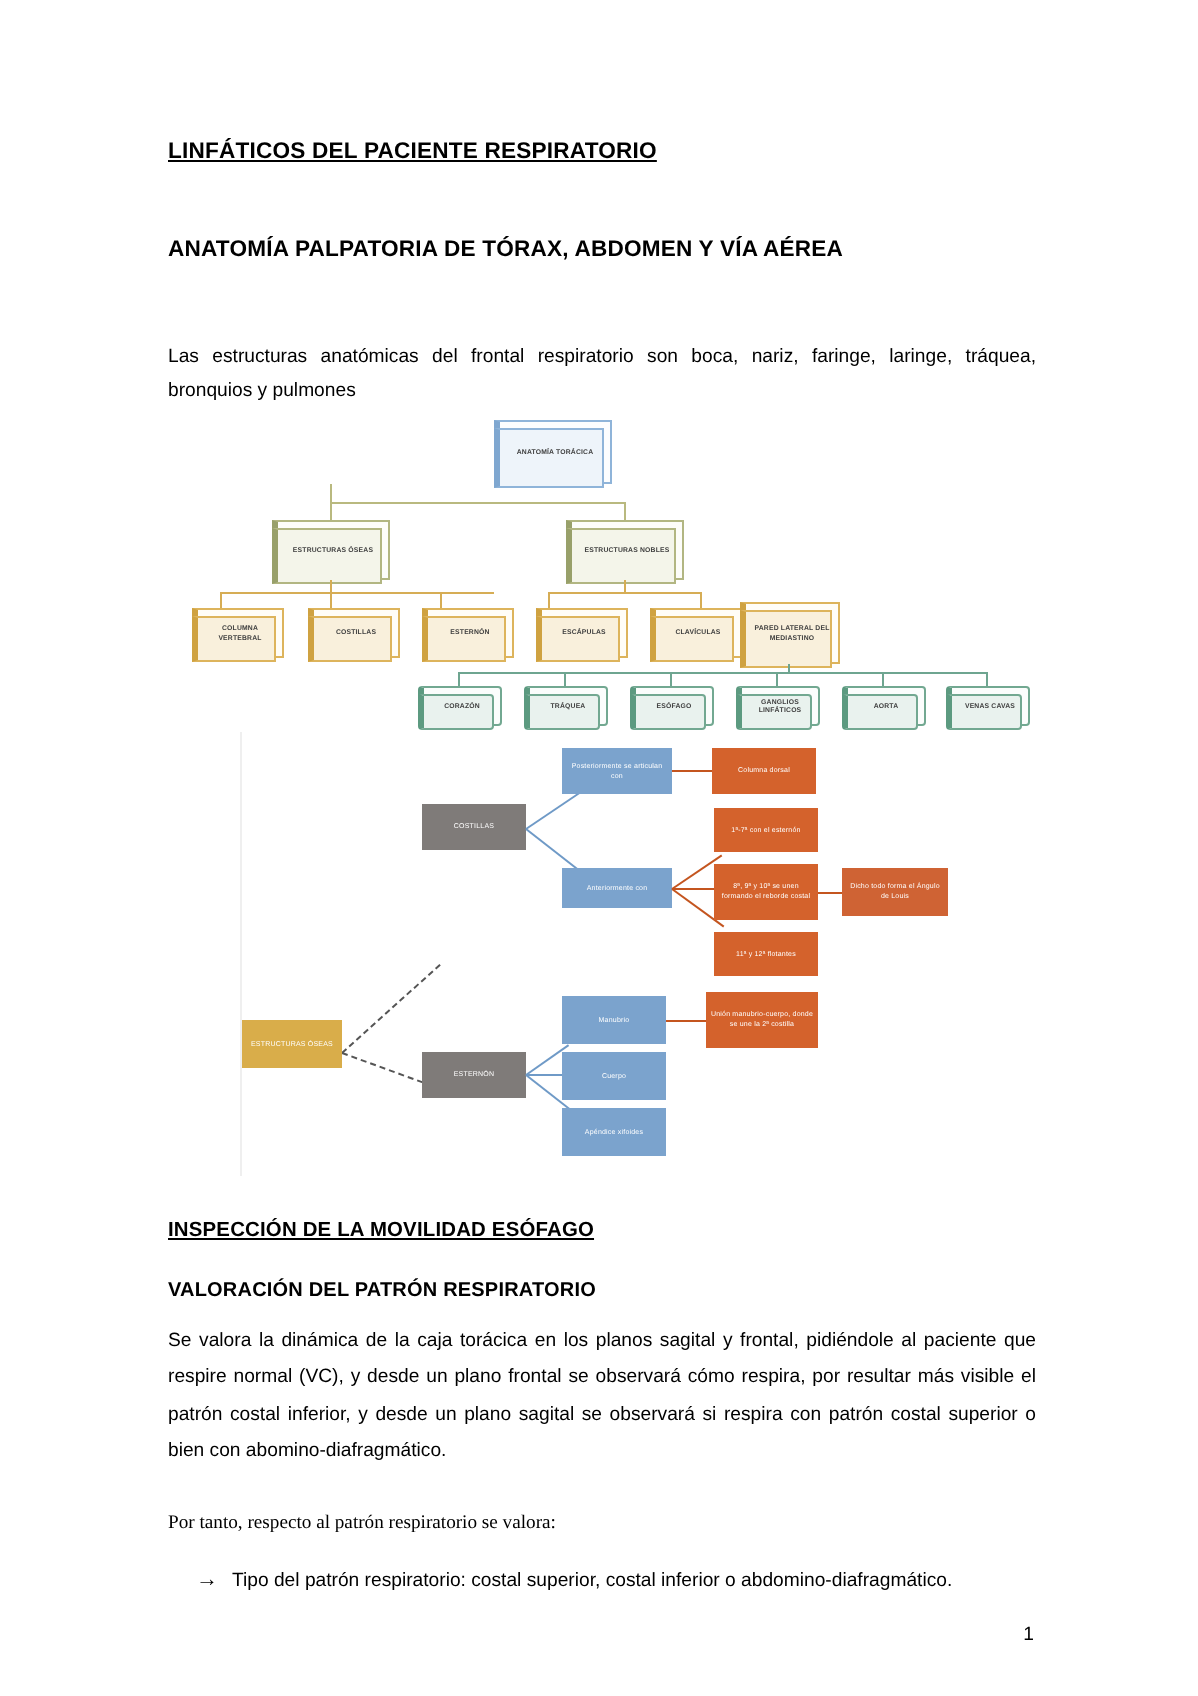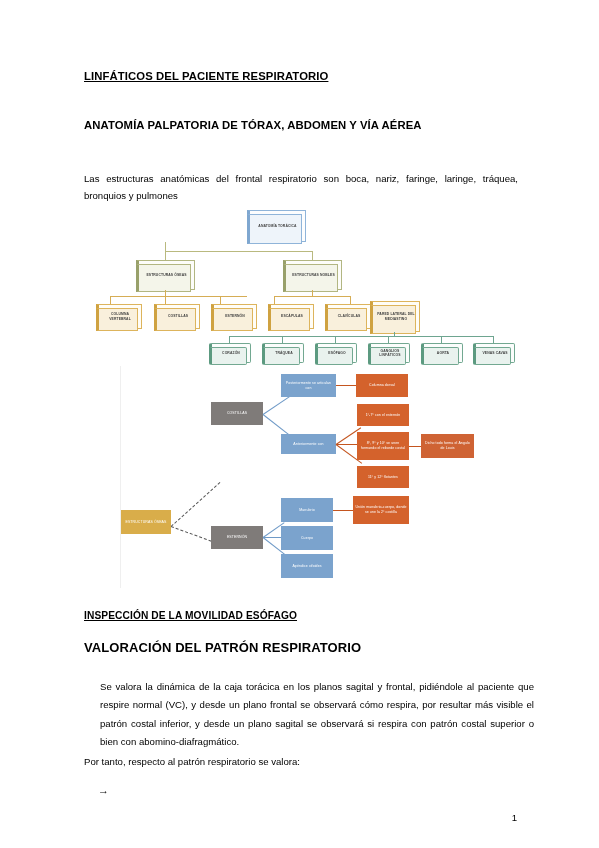--- a/index.html
+++ b/index.html
@@ -63,46 +63,47 @@
     font-size: 10.2px;
     font-weight: bold;
     text-decoration: underline;
     margin: 0;
     position: absolute;
     top: 610px;
     left: 0;
     letter-spacing: 0.1px;
   }
   h4.sec-sub {
-    font-size: 13px;
+    font-size: 10px;
     font-weight: bold;
     margin: 0;
     position: absolute;
     top: 640px;
     left: 0;
     letter-spacing: 0.1px;
   }
   p.para1 {
     font-size: 9.6px;
     line-height: 18.4px;
-    margin: 16px;
+    margin: 0;
     position: absolute;
     top: 662px;
     left: 0;
     width: 434px;
     text-align: justify;
   }
   p.para2 {
     font-size: 9.6px;
     line-height: 18px;
     margin: 0;
     position: absolute;
     top: 753px;
     left: 0;
     width: 434px;
+    font-family: Liberation Serif, serif;
   }
   .bullet-row {
     position: absolute;
     top: 783px;
     left: 14px;
     width: 430px;
     display: flex;
     gap: 7px;
     font-size: 9.6px;
     line-height: 16px;
@@ -254,20 +255,21 @@
     <h1 class="title">LINFÁTICOS DEL PACIENTE RESPIRATORIO</h1>
     <h2 class="subtitle">ANATOMÍA PALPATORIA DE TÓRAX, ABDOMEN Y VÍA AÉREA</h2>
     <p class="intro">Las estructuras anatómicas del frontal respiratorio son boca, nariz, faringe, laringe, tráquea, bronquios y pulmones</p>
 
     <h3 class="sec-head">INSPECCIÓN DE LA MOVILIDAD ESÓFAGO</h3>
     <h4 class="sec-sub">VALORACIÓN DEL PATRÓN RESPIRATORIO</h4>
     <p class="para1">Se valora la dinámica de la caja torácica en los planos sagital y frontal, pidiéndole al paciente que respire normal (VC), y desde un plano frontal se observará cómo respira, por resultar más visible el patrón costal inferior, y desde un plano sagital se observará si respira con patrón costal superior o bien con abomino-diafragmático.</p>
     <p class="para2">Por tanto, respecto al patrón respiratorio se valora:</p>
     <div class="bullet-row">
       <span class="bullet-arrow">→</span>
+      <span>Tipo del patrón respiratorio: costal superior, costal inferior o abdomino-diafragmático.</span>
     </div>
   </div>
   <div class="page-num">1</div>
 
   <div class="diagram1">
 
     <div class="d1-line" style="left:81px; top:38px; width:1.2px; height:10px;"></div>
     <div class="d1-line" style="left:81px; top:47px; width:148px; height:1.2px;"></div>
     <div class="d1-line" style="left:81px; top:47px; width:1.2px; height:9px;"></div>
     <div class="d1-line" style="left:228px; top:47px; width:1.2px; height:9px;"></div>

